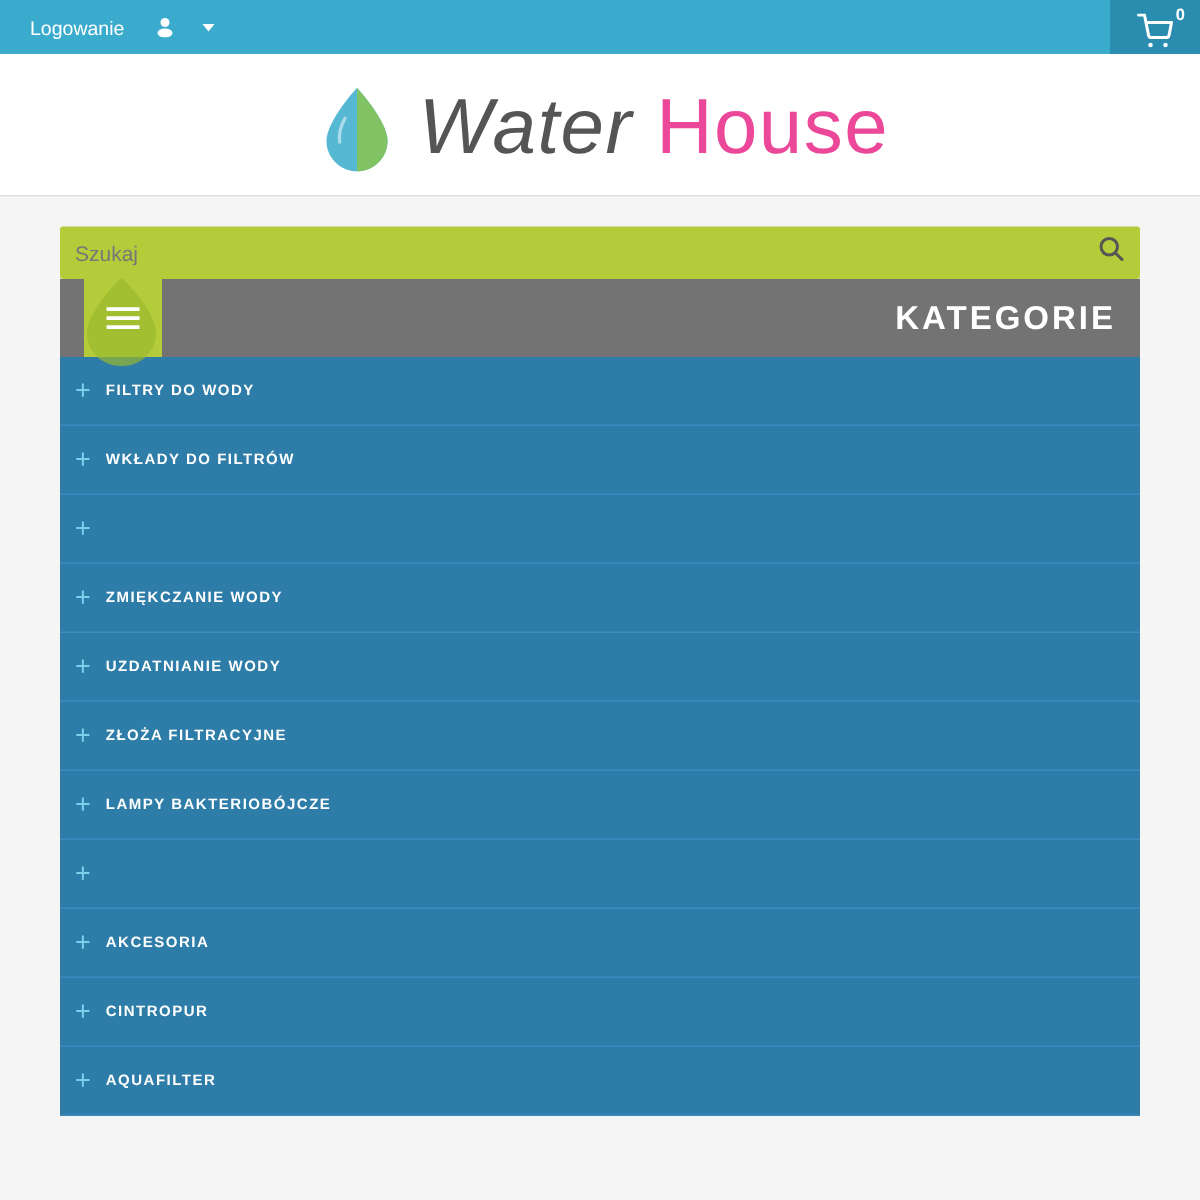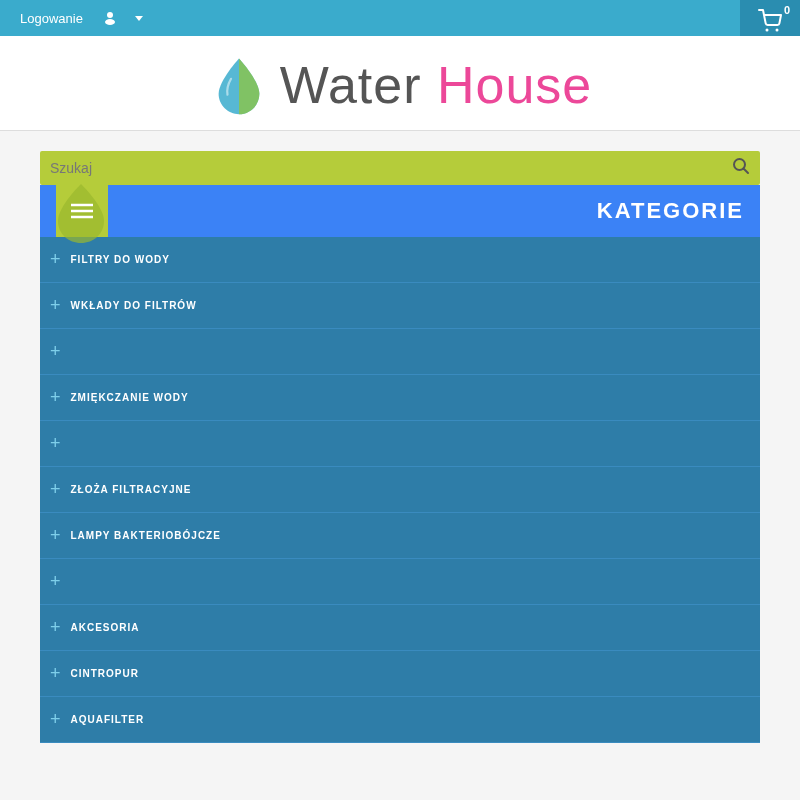--- a/index.html
+++ b/index.html
@@ -97,21 +97,21 @@
       cursor: pointer;
       color: #555;
       font-size: 16px;
     }
 
     
     .category-section {
       margin: 0 40px 0 40px;
     }
     .category-header {
-      background: #3b82f6;
+      background: #737373;
       display: flex;
       align-items: center;
       padding: 0 16px;
       height: 52px;
       position: relative;
     }
     .menu-icon-wrapper {
       background: #b5cc3a;
       width: 52px;
       height: 52px;
@@ -195,21 +195,21 @@
 
   <svg class="logo-icon" viewBox="0 0 62 70" xmlns="http://www.w3.org/2000/svg">
 
     <path d="M31 5 C31 5 8 30 8 45 C8 58 18.5 68 31 68 C43.5 68 54 58 54 45 C54 30 31 5 31 5Z" fill="#3aabcc" opacity="0.85"></path>
 
     <path d="M31 5 C31 5 54 30 54 45 C54 58 43.5 68 31 68 C31 68 31 38 31 5Z" fill="#8dc63f" opacity="0.75"></path>
 
     <path d="M22 28 C18 35 17 40 18 46" stroke="white" stroke-width="2.5" stroke-linecap="round" fill="none" opacity="0.5"></path>
   </svg>
   <div class="logo-text">
-    <span style="font-weight:300;color:#555;">Water</span>
+    <span style="font-weight:300;color:#555;font-style:italic;">Water</span>
     <span style="font-weight:300;color:#ec4899;"> House</span>
   </div>
 </div>
 
 <div class="search-bar">
   <input class="search-input" type="text" placeholder="Szukaj" style="">
   <button class="search-button">
     <svg width="18" height="18" viewBox="0 0 18 18" fill="none" stroke="#555" stroke-width="2" stroke-linecap="round">
       <circle cx="7.5" cy="7.5" r="5.5"></circle>
       <line x1="11.5" y1="11.5" x2="16" y2="16"></line>
@@ -246,20 +246,21 @@
     </li>
       <li class="category-item">
       <span class="category-plus">+</span>
     </li>
       <li class="category-item">
       <span class="category-plus">+</span>
       <span class="category-name">ZMIĘKCZANIE WODY</span>
     </li>
       <li class="category-item">
       <span class="category-plus">+</span>
+      <span class="category-name">UZDATNIANIE WODY</span>
     </li>
       <li class="category-item">
       <span class="category-plus">+</span>
       <span class="category-name">ZŁOŻA FILTRACYJNE</span>
     </li>
       <li class="category-item">
       <span class="category-plus">+</span>
       <span class="category-name">LAMPY BAKTERIOBÓJCZE</span>
     </li>
       <li class="category-item">

